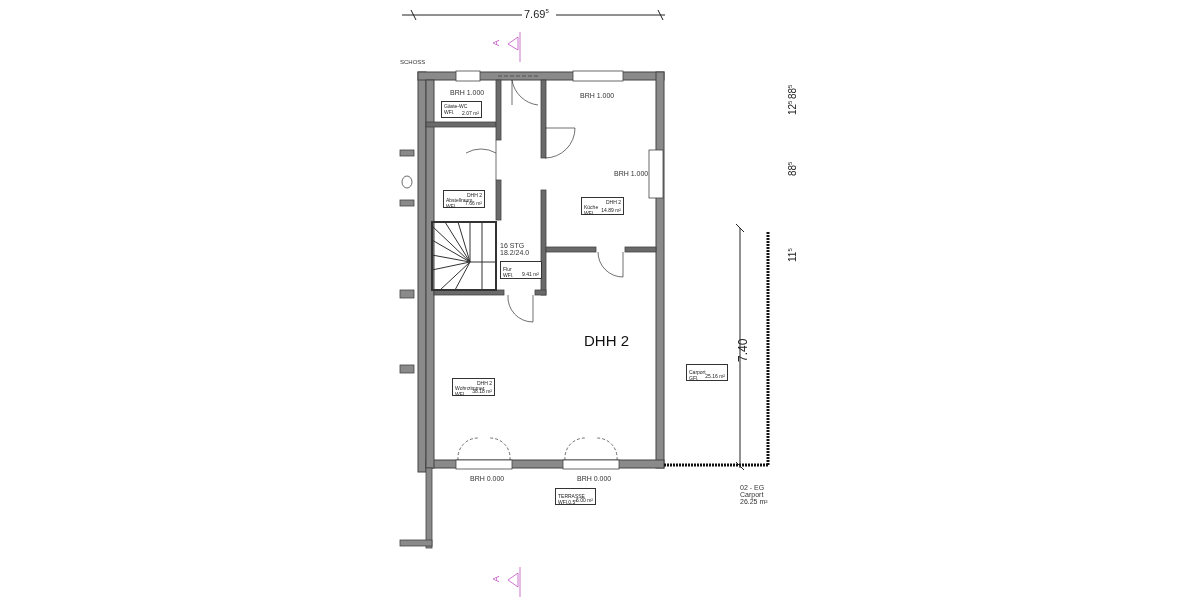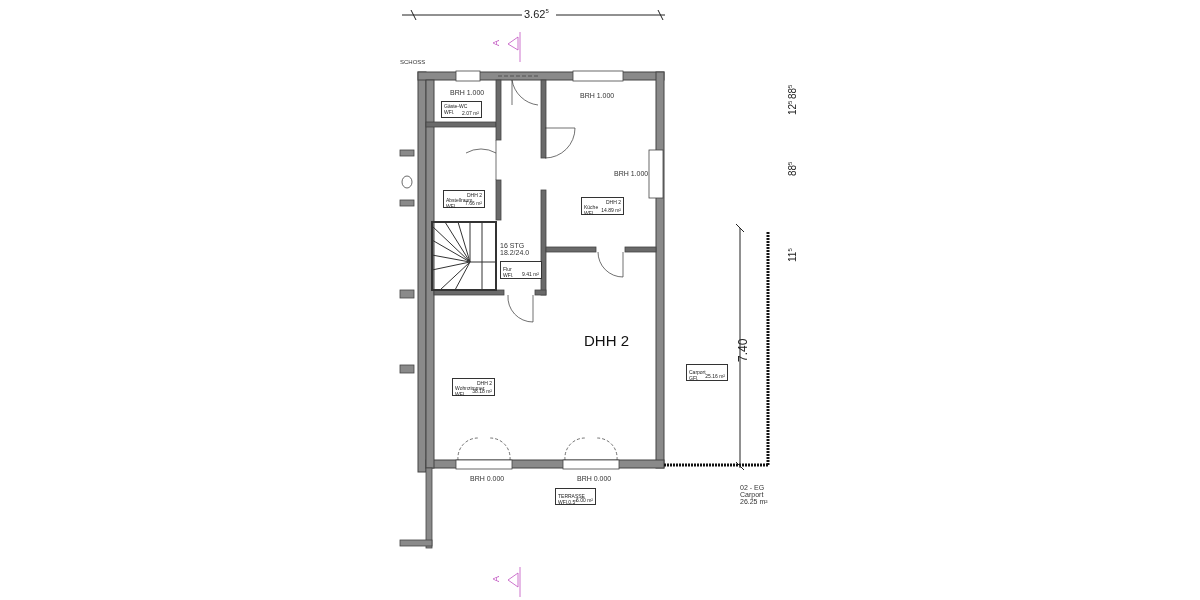--- a/index.html
+++ b/index.html
@@ -112,21 +112,21 @@
   <g stroke="#c050c0" fill="none" stroke-width="0.8">
     <polygon points="518,37 508,44 518,50"></polygon>
       <line x1="520" y1="32" x2="520" y2="62"></line>
   </g>
   <g stroke="#c050c0" fill="none" stroke-width="0.8">
     <polygon points="518,573 508,580 518,587"></polygon>
       <line x1="520" y1="567" x2="520" y2="597"></line>
   </g>
 </svg>
 
-<div class="dim" style="left:524px;top:8px"><span>3.62</span><sup style="font-size:6px">5</sup></div>
+<div class="dim" style="left:524px;top:8px"><span>7.69</span><sup style="font-size:6px">5</sup></div>
 <div class="mk" style="left:493px;top:38px;transform:rotate(-90deg)">A</div>
 <div class="mk" style="left:493px;top:574px;transform:rotate(-90deg)">A</div>
 <div class="lbl" style="left:400px;top:59px">SCHOSS</div>
 
 <div class="lbl brh" style="left:450px;top:89px">BRH 1.000</div>
 <div class="lbl brh" style="left:580px;top:92px">BRH 1.000</div>
 <div class="lbl brh" style="left:614px;top:170px">BRH 1.000</div>
 <div class="lbl brh" style="left:470px;top:475px">BRH 0.000</div>
 <div class="lbl brh" style="left:577px;top:475px">BRH 0.000</div>
 

